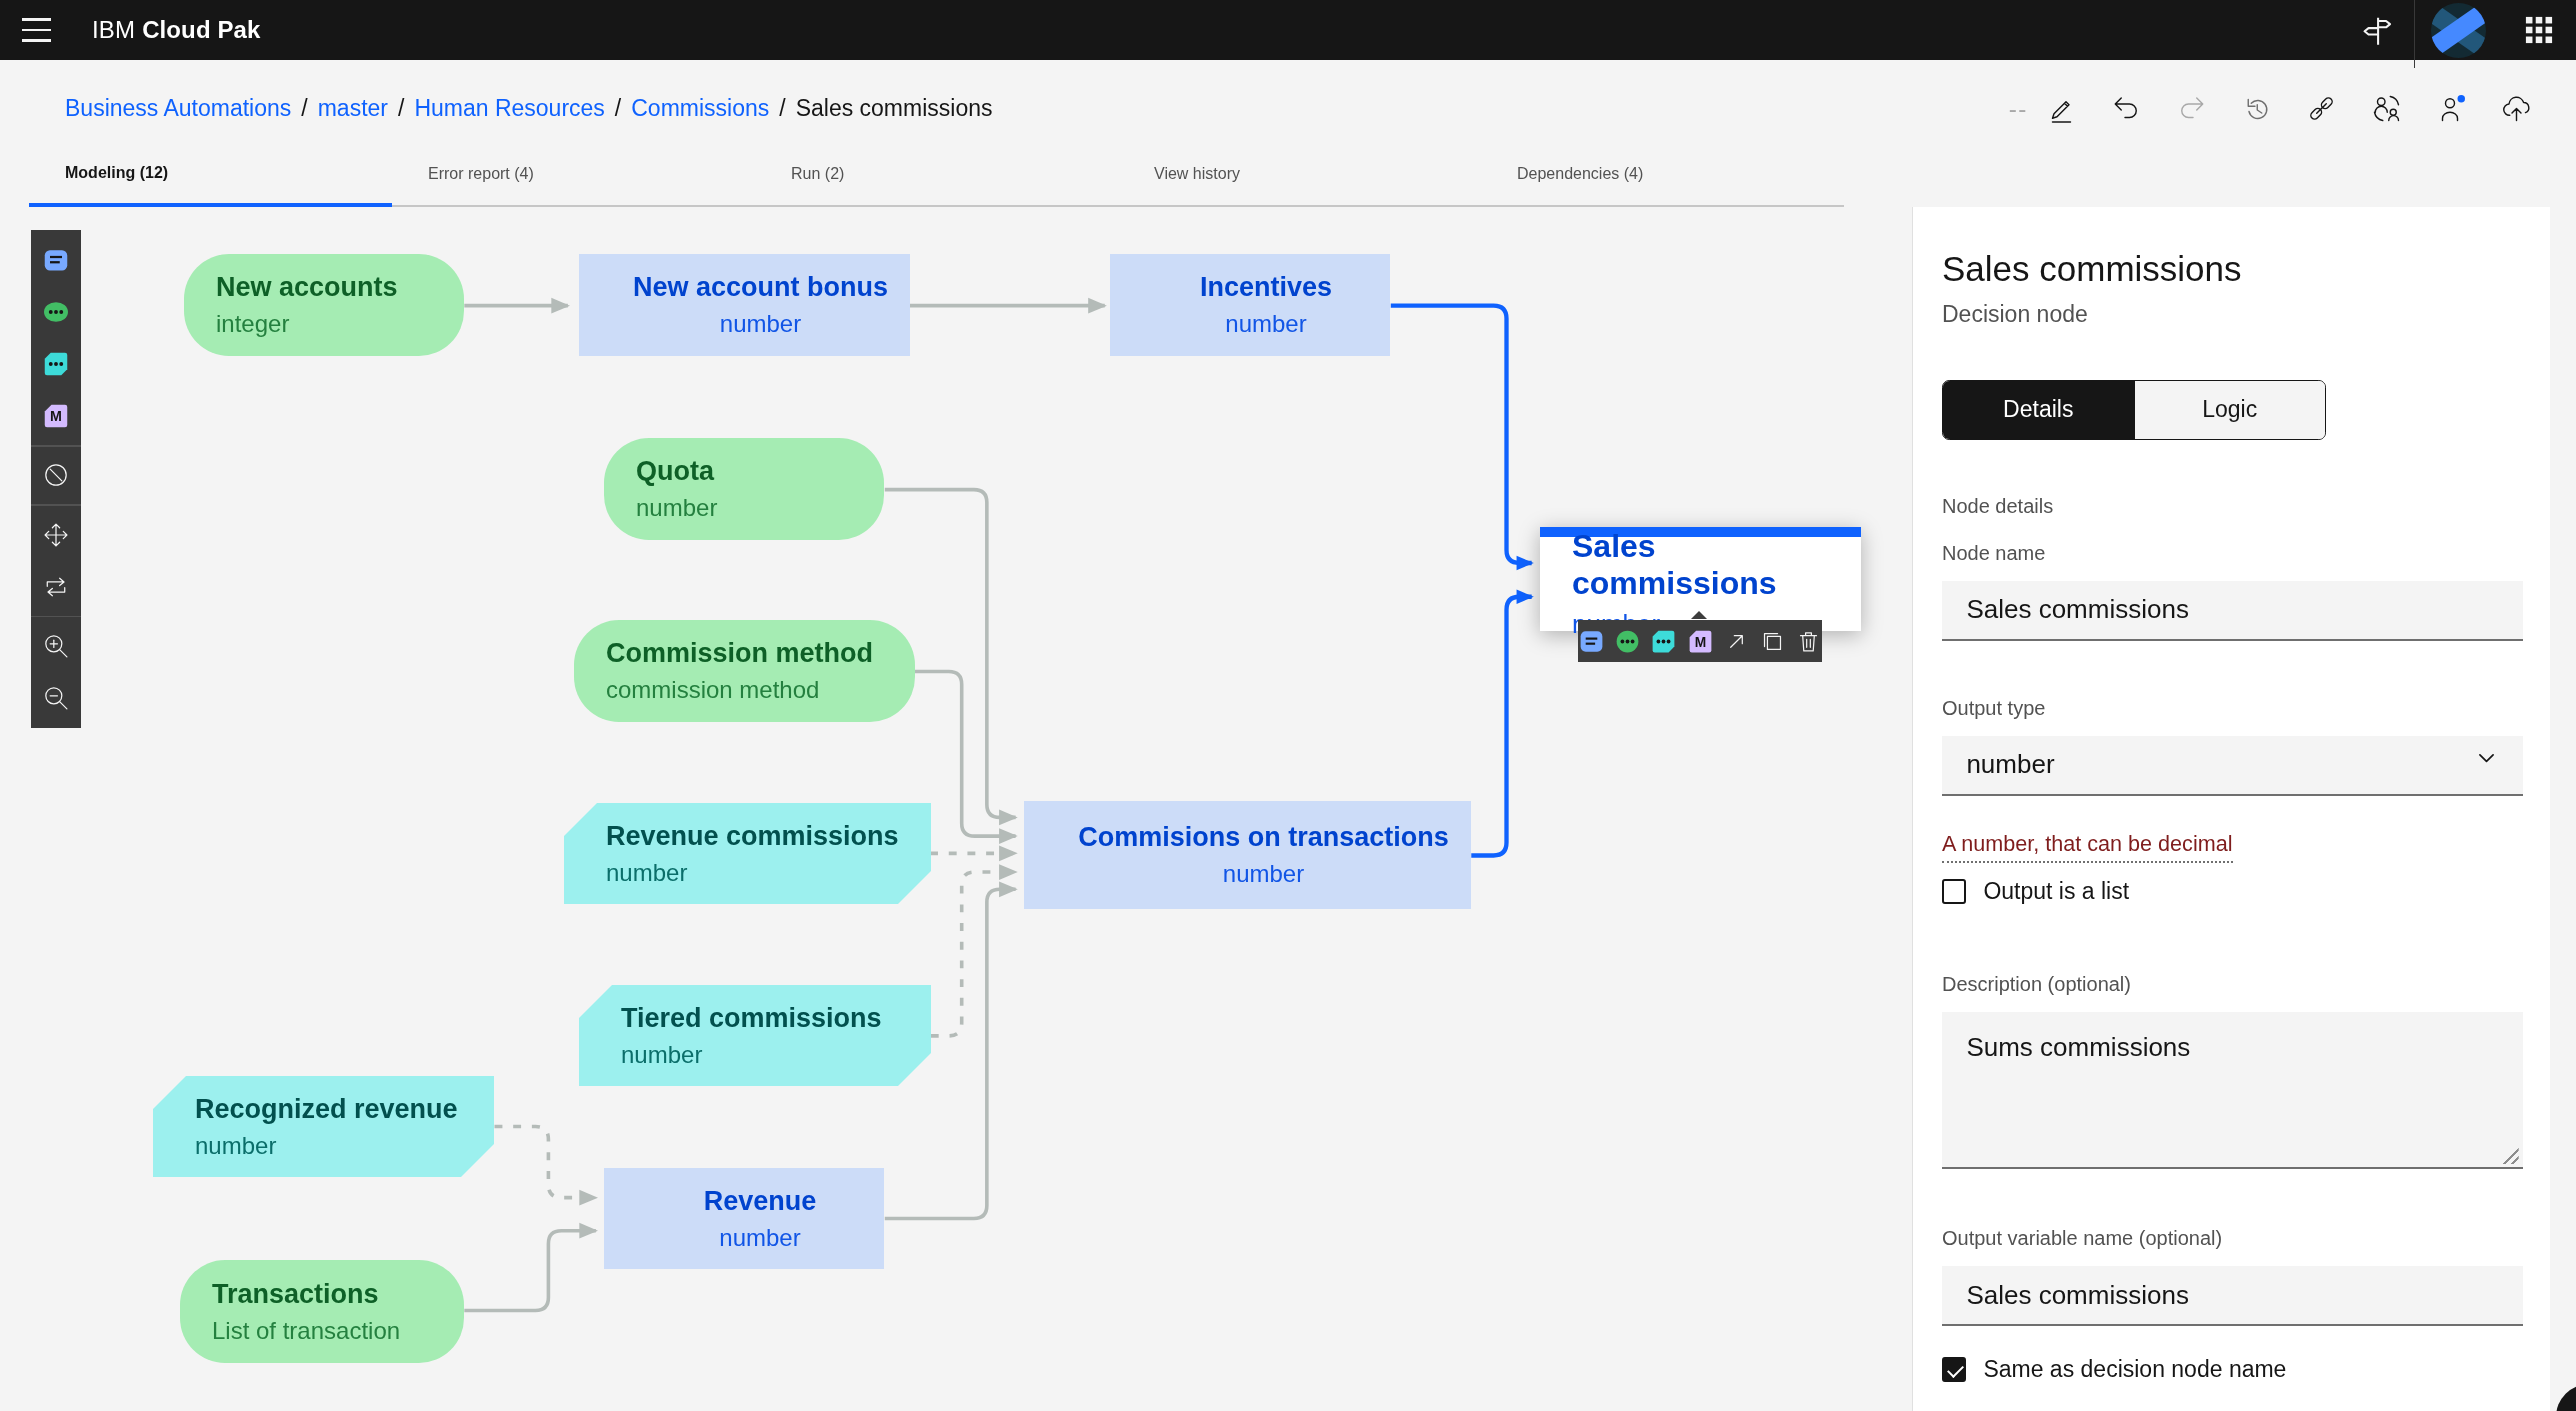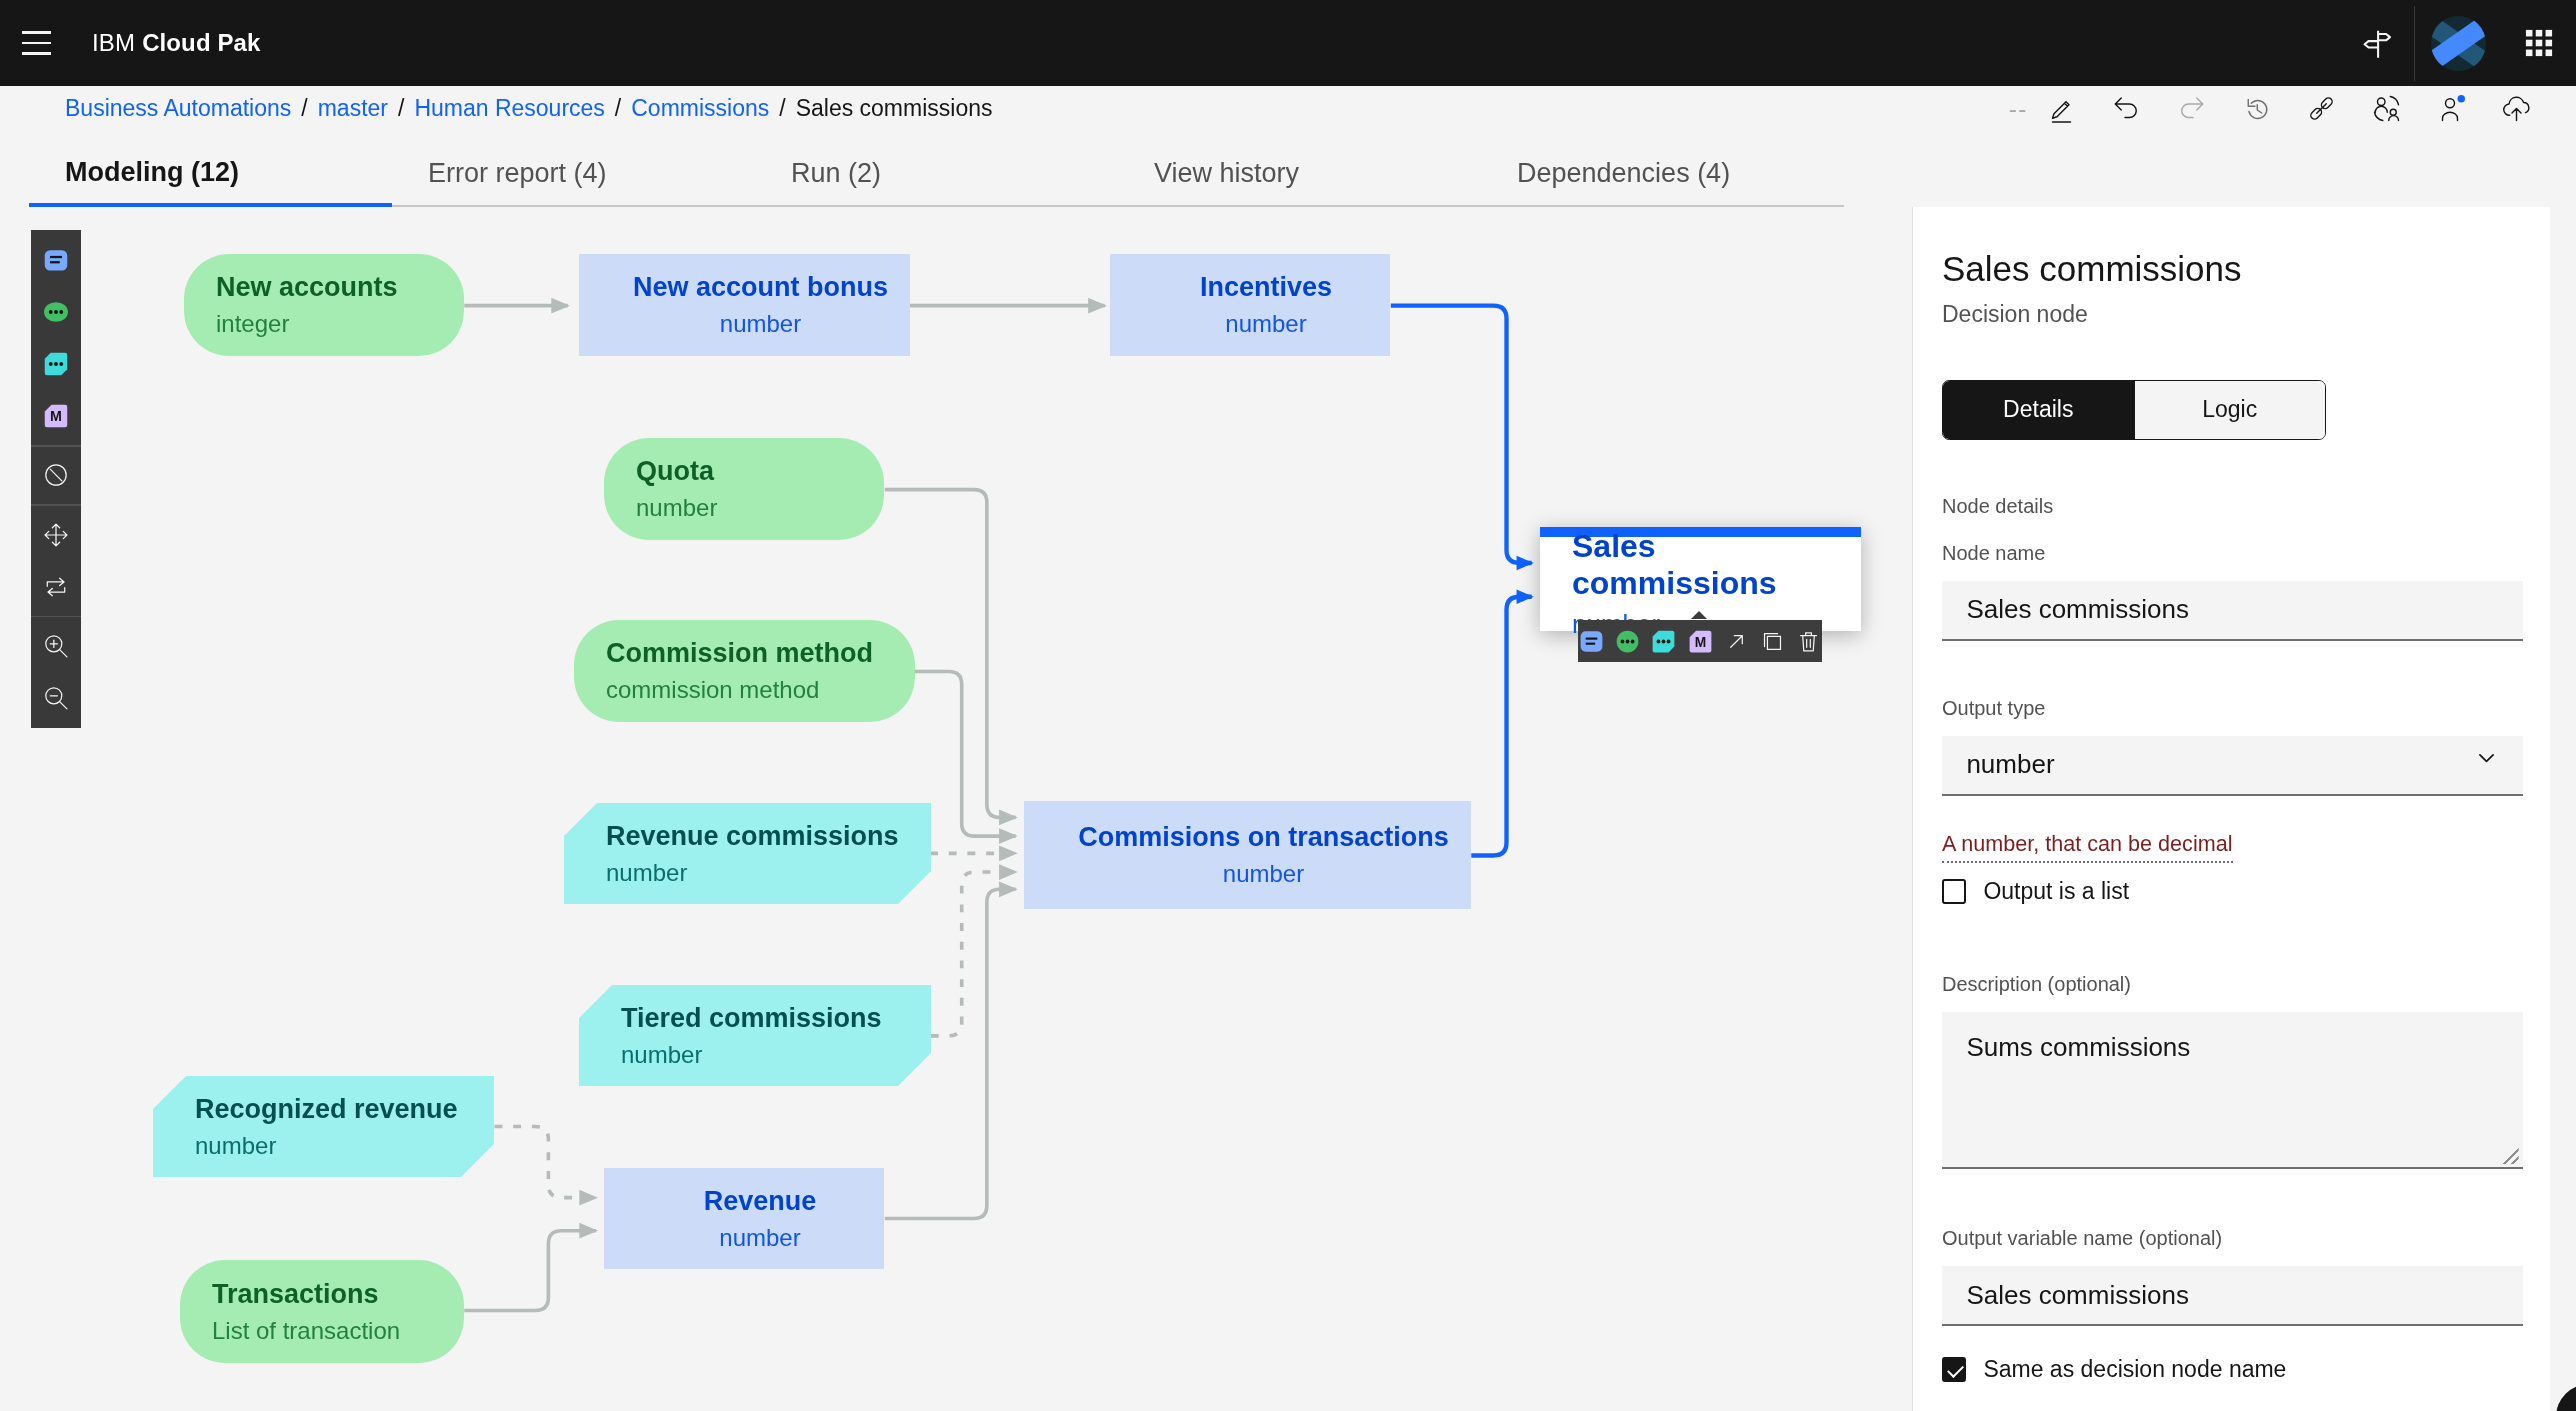--- a/index.html
+++ b/index.html
@@ -2,21 +2,21 @@
 <html style="font-size:11.5px"><head>
 <meta charset="utf-8">
 <style>
   * { margin:0; padding:0; box-sizing:border-box; }
   html,body { width:2576px; height:1412px; }
   body {
     position:relative; overflow:hidden; background:#f4f4f4;
     font-family:"Liberation Sans","DejaVu Sans",sans-serif; color:#161616;
   }
   
-  .app-header { position:absolute; left:0; top:0; width:2576px; height:86px;
+  .app-header { position:absolute; left:0; top:0; width:2576px; height:60px;
     background:#161616; display:flex; align-items:center; z-index:40; }
   .menu-btn { width:72px; height:75px; display:flex; flex-direction:column;
     justify-content:center; align-items:center; gap:7.2px; cursor:pointer; background:none; border:none; }
   .menu-btn span { display:block; width:29px; height:2.9px; background:#f4f4f4; }
   .header-title { color:#fff; font-size:24px; margin-left:20px; letter-spacing:0.1px; }
   .header-title .pfx { font-weight:400; }
   .header-title .name { font-weight:700; margin-left:7.2px; }
   .header-right { margin-left:auto; display:flex; align-items:center; height:75px; }
   .header-icon-btn { width:75px; height:75px; display:flex; align-items:center;
     justify-content:center; background:none; border:none; cursor:pointer; }
@@ -36,21 +36,21 @@
   .action-bar { margin-left:auto; margin-right:29px; display:flex; align-items:center; gap:2.9px; }
   .action-btn { width:62px; height:62px; display:flex; align-items:center; justify-content:center;
     background:none; border:none; cursor:pointer; }
   .dashes { color:#a8a8a8; font-size:24.4px; letter-spacing:1.4px; }
   .ic { stroke:#161616; fill:none; stroke-width:1.9px; stroke-linecap:round; stroke-linejoin:round; }
   .ic.dim { stroke:#a8a8a8; }
   .ic.mid { stroke:#6f6f6f; }
   
   .tab-bar { position:absolute; left:29px; top:142px; height:65px; display:flex; z-index:30; }
   .tab { width:363px; height:65px; display:flex; align-items:center; padding-left:36px;
-    font-size:27px; color:#525252; border:none; background:none; cursor:pointer;
+    font-size:16px; color:#525252; border:none; background:none; cursor:pointer;
     border-bottom:2.2px solid #c6c6c6; }
   .tab.active { color:#161616; font-weight:700; border-bottom:4.3px solid #0f62fe; }
   
   #edge-layer { position:absolute; left:0; top:0; z-index:1; }
   .edge { fill:none; }
   .edge.gray { stroke:#b4bbb8; stroke-width:5px; }
   .edge.blue { stroke:#0f62fe; stroke-width:6px; }
   .edge.dashed { stroke-dasharray:11 15; }
   #node-layer { position:absolute; left:0; top:0; width:1912px; height:1412px; z-index:2; }
   .node { position:absolute; display:flex; flex-direction:column; justify-content:center;

